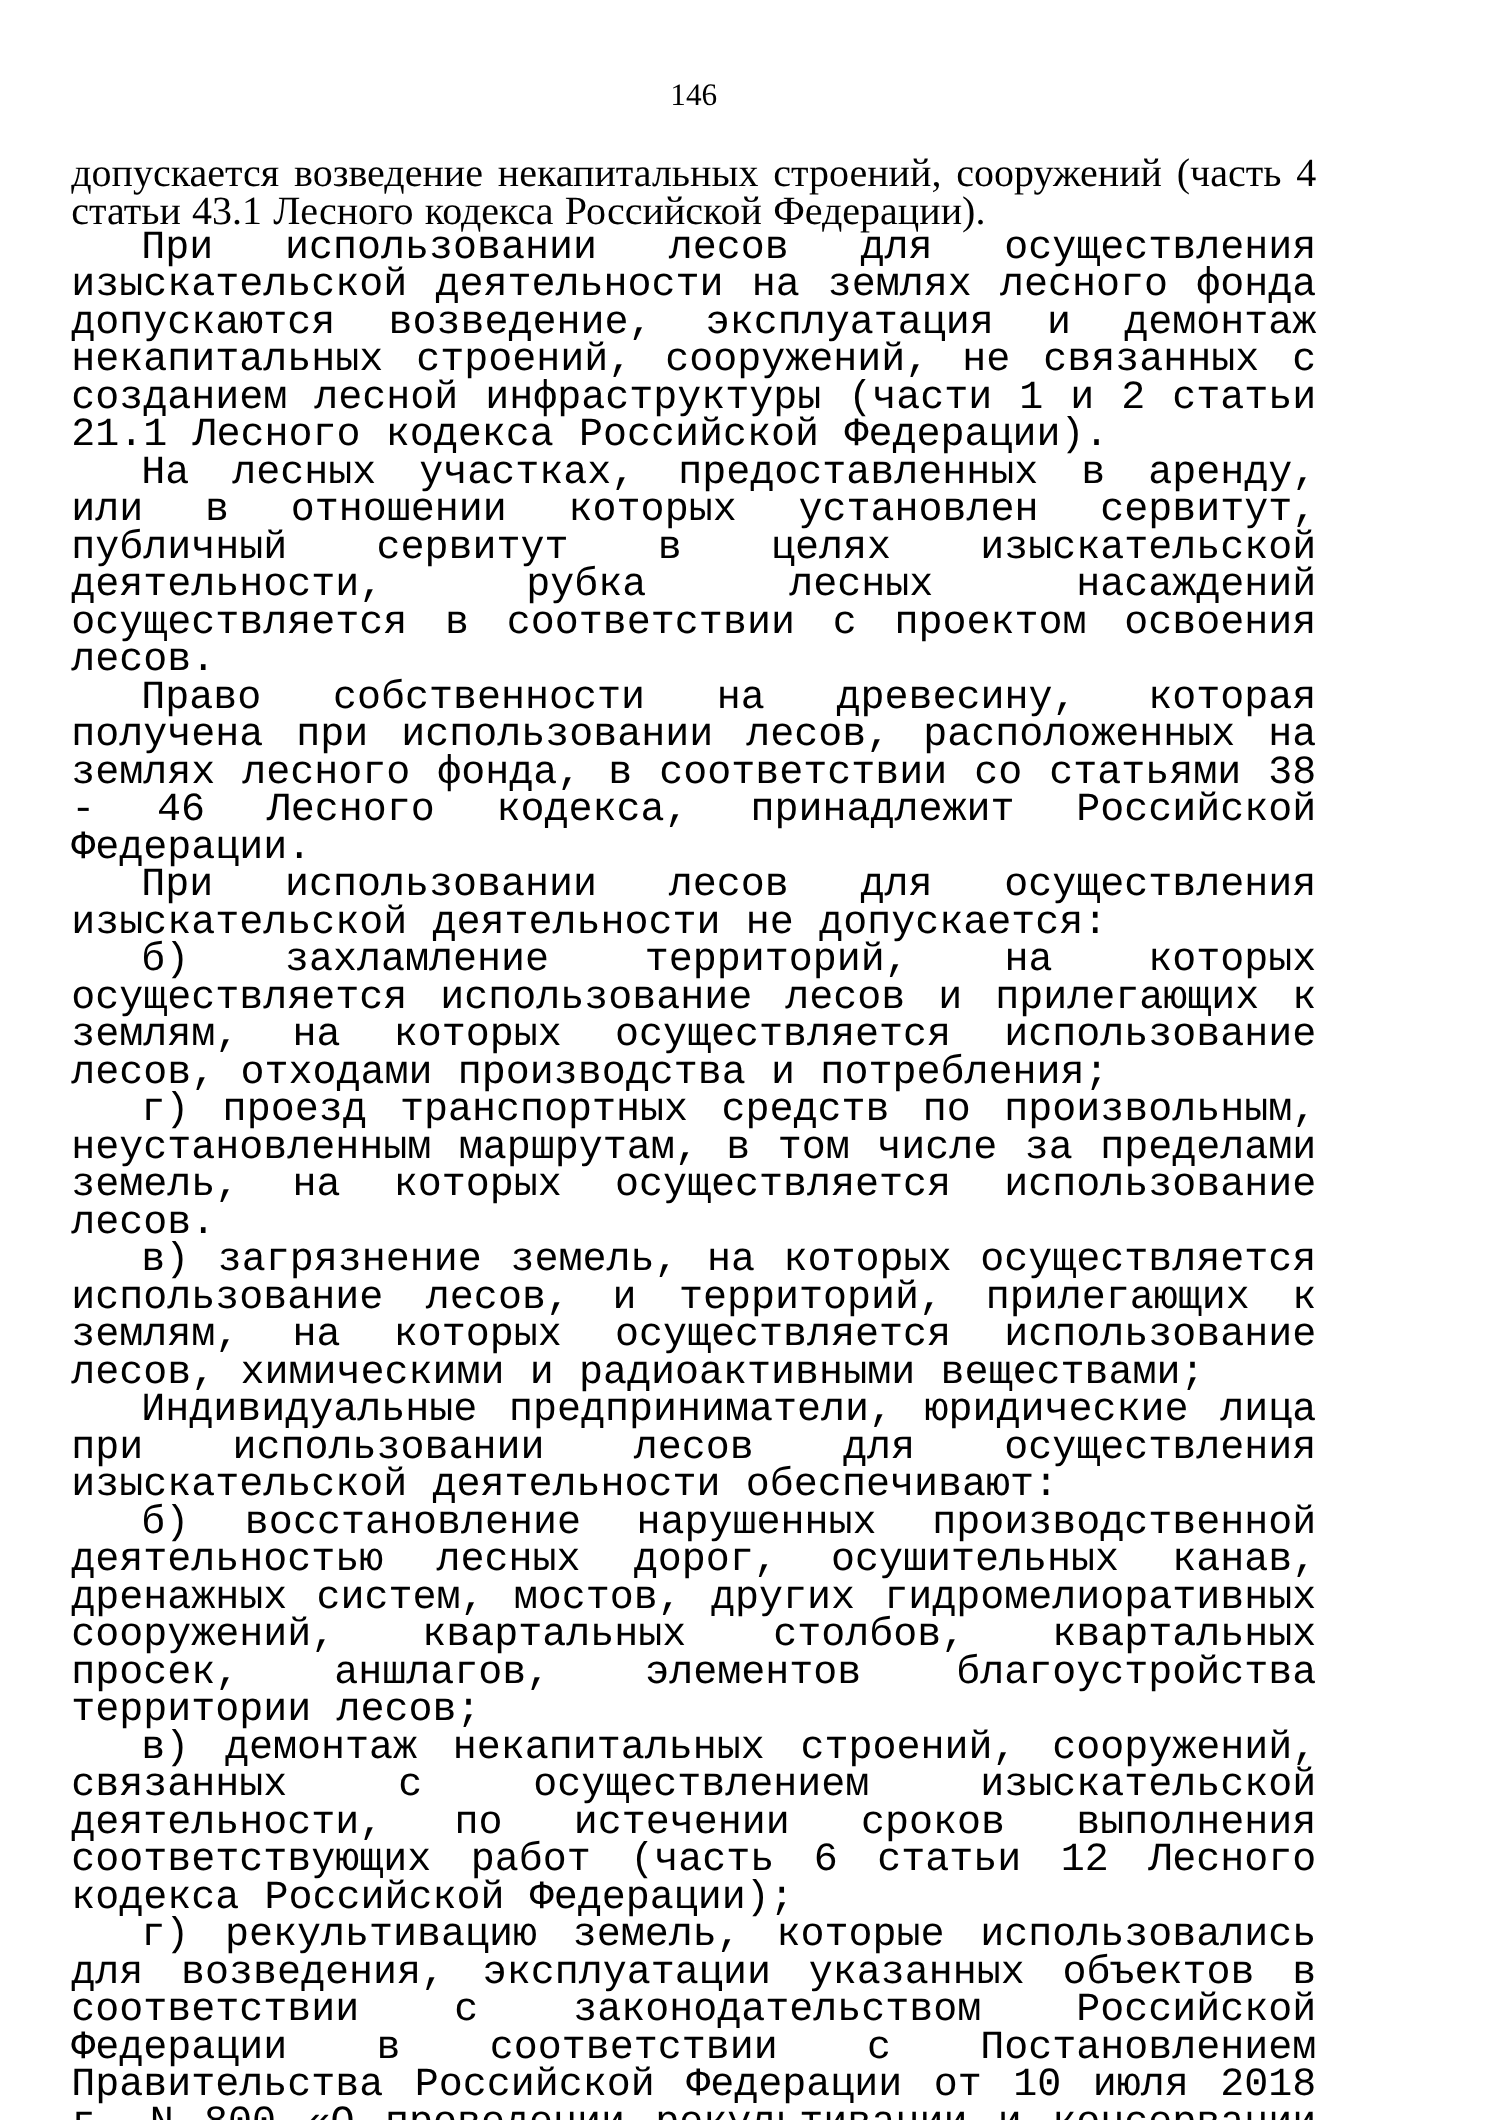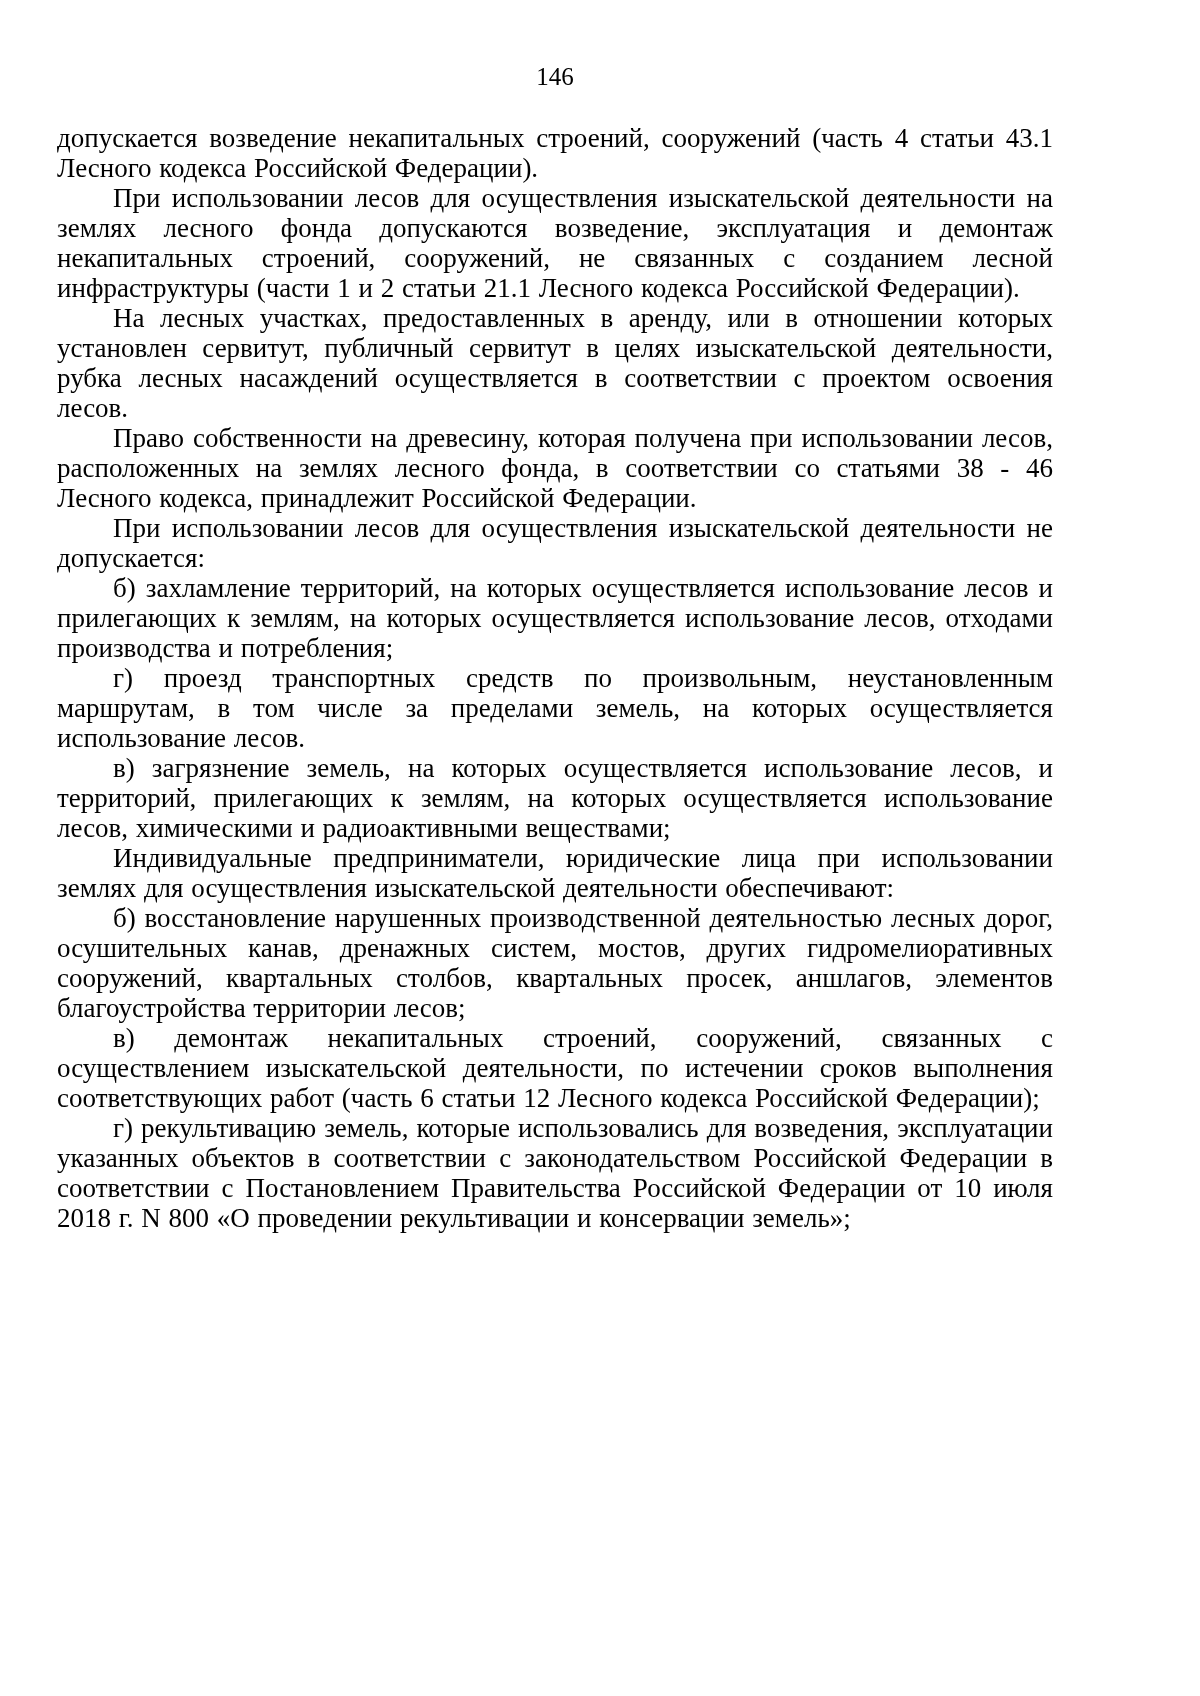--- a/index.html
+++ b/index.html
@@ -25,43 +25,44 @@
     width: 996px;
   }
   .page-number {
     text-align: center;
     font-size: 25px;
     line-height: 30px;
     margin: 0 0 31px 0;
   }
   .content p.para {
     margin: 0;
-    font-size: 27px;
+    font-size: 32px;
     line-height: 30px;
     text-align: justify;
     word-spacing: 1px;
   }
   .content p.para.indent {
     text-indent: 56px;
+    font-family: Liberation Mono, monospace;
   }
 </style>
 </head>
 <body>
 
 <div class="page">
   <div class="column">
     <div class="page-number">146</div>
     <div class="content">
         <p class="para">допускается возведение некапитальных строений, сооружений (часть 4 статьи 43.1 Лесного кодекса Российской Федерации).</p>
         <p class="para indent">При использовании лесов для осуществления изыскательской деятельности на землях лесного фонда допускаются возведение, эксплуатация и демонтаж некапитальных строений, сооружений, не связанных с созданием лесной инфраструктуры (части 1 и 2 статьи 21.1 Лесного кодекса Российской Федерации).</p>
         <p class="para indent">На лесных участках, предоставленных в аренду, или в отношении которых установлен сервитут, публичный сервитут в целях изыскательской деятельности, рубка лесных насаждений осуществляется в соответствии с проектом освоения лесов.</p>
         <p class="para indent">Право собственности на древесину, которая получена при использовании лесов, расположенных на землях лесного фонда, в соответствии со статьями 38 - 46 Лесного кодекса, принадлежит Российской Федерации.</p>
         <p class="para indent">При использовании лесов для осуществления изыскательской деятельности не допускается:</p>
         <p class="para indent">б) захламление территорий, на которых осуществляется использование лесов и прилегающих к землям, на которых осуществляется использование лесов, отходами производства и потребления;</p>
         <p class="para indent">г) проезд транспортных средств по произвольным, неустановленным маршрутам, в том числе за пределами земель, на которых осуществляется использование лесов.</p>
         <p class="para indent">в) загрязнение земель, на которых осуществляется использование лесов, и территорий, прилегающих к землям, на которых осуществляется использование лесов, химическими и радиоактивными веществами;</p>
-        <p class="para indent">Индивидуальные предприниматели, юридические лица при использовании землях для осуществления изыскательской деятельности обеспечивают:</p>
+        <p class="para indent">Индивидуальные предприниматели, юридические лица при использовании лесов для осуществления изыскательской деятельности обеспечивают:</p>
         <p class="para indent">б) восстановление нарушенных производственной деятельностью лесных дорог, осушительных канав, дренажных систем, мостов, других гидромелиоративных сооружений, квартальных столбов, квартальных просек, аншлагов, элементов благоустройства территории лесов;</p>
         <p class="para indent">в) демонтаж некапитальных строений, сооружений, связанных с осуществлением изыскательской деятельности, по истечении сроков выполнения соответствующих работ (часть 6 статьи 12 Лесного кодекса Российской Федерации);</p>
         <p class="para indent">г) рекультивацию земель, которые использовались для возведения, эксплуатации указанных объектов в соответствии с законодательством Российской Федерации в соответствии с Постановлением Правительства Российской Федерации от 10 июля 2018 г. N 800 «О проведении рекультивации и консервации земель»;</p>
       </div>
   </div>
 </div>
 
 </body></html>

